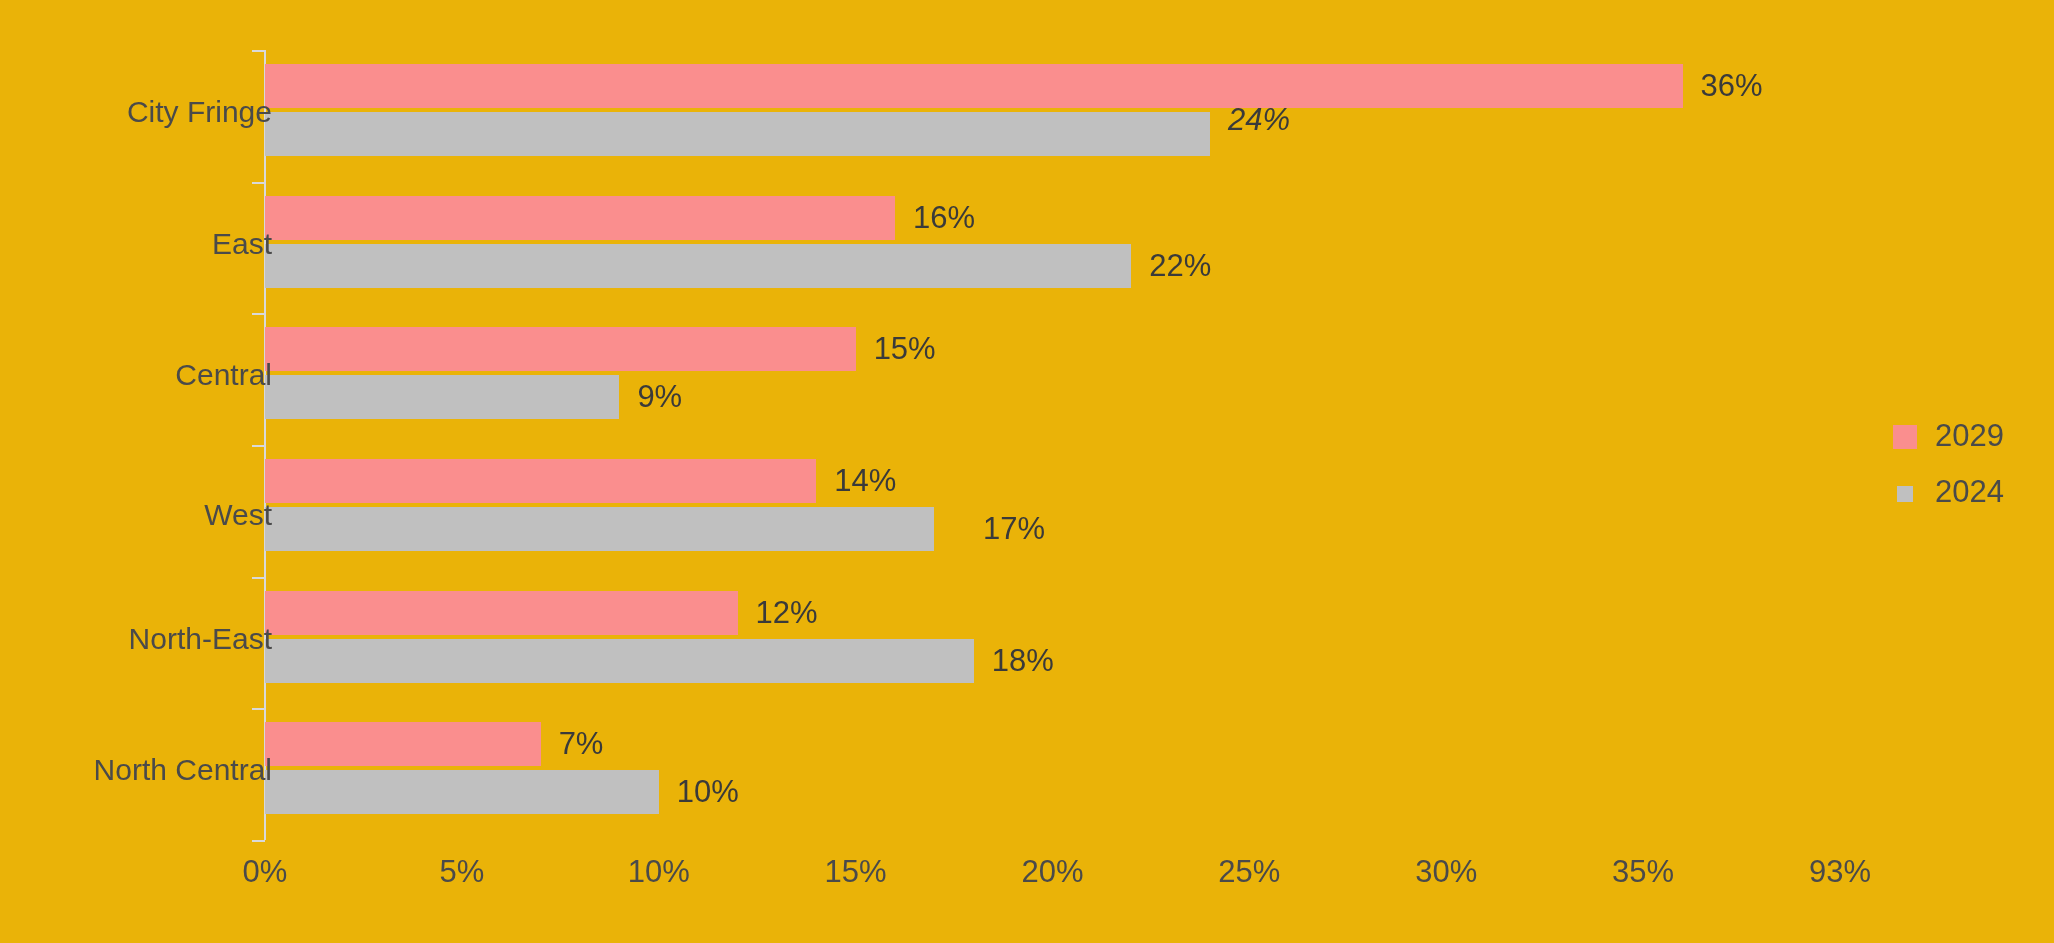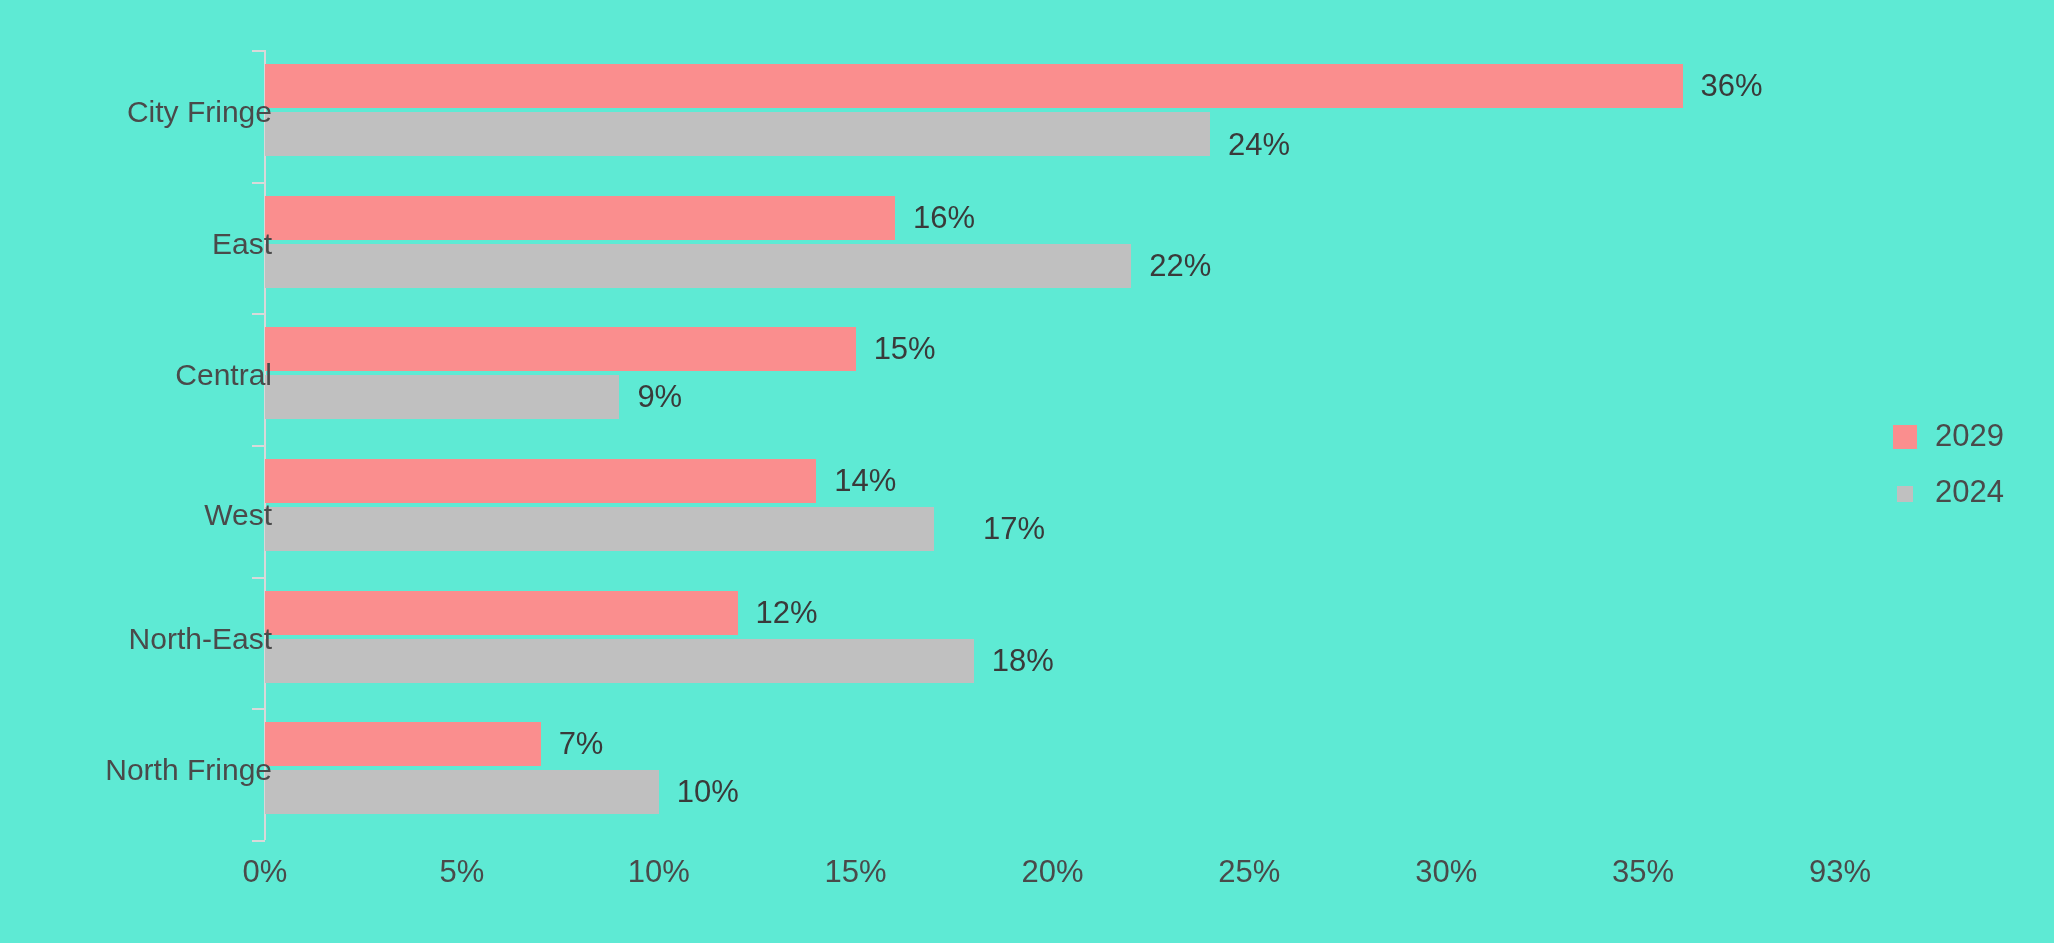--- a/index.html
+++ b/index.html
@@ -8,21 +8,21 @@
     background: #ffffff;
   }
   body {
     font-family: "Liberation Sans", sans-serif;
     -webkit-font-smoothing: antialiased;
   }
   #chart-root {
     position: relative;
     width: 2054px;
     height: 943px;
-    background: #5eead4;
+    background: #eab308;
     overflow: hidden;
   }
 
   
   
   .plot-area {
     position: absolute;
     left: 265px;
     top: 50px;
     width: 1575px;
@@ -136,21 +136,21 @@
       <div class="y-tick" style="top: 445px;"></div>
       <div class="y-tick" style="top: 576.667px;"></div>
       <div class="y-tick" style="top: 708.333px;"></div>
       <div class="y-tick" style="top: 840px;"></div>
     </div>
 
   <div class="plot-area" id="plot-area">
       <div class="bar bar-2025" style="left: 0px; top: 13.8333px; width: 1417.5px; background: rgb(250, 142, 142);"></div>
       <div class="bar-value" style="left: 1435.5px; top: 13.8333px;">36%</div>
       <div class="bar bar-2024" style="left: 0px; top: 61.8333px; width: 945px; background: rgb(192, 192, 192);"></div>
-      <div class="bar-value" style="left: 963px; top: 73px;">24%</div>
+      <div class="bar-value" style="left: 963px; top: 48px; font-style: italic;">24%</div>
       <div class="bar bar-2025" style="left: 0px; top: 145.5px; width: 630px; background: rgb(250, 142, 142);"></div>
       <div class="bar-value" style="left: 648px; top: 145.5px;">16%</div>
       <div class="bar bar-2024" style="left: 0px; top: 193.5px; width: 866.25px; background: rgb(192, 192, 192);"></div>
       <div class="bar-value" style="left: 884.25px; top: 193.5px;">22%</div>
       <div class="bar bar-2025" style="left: 0px; top: 277.167px; width: 590.625px; background: rgb(250, 142, 142);"></div>
       <div class="bar-value" style="left: 608.625px; top: 277.167px;">15%</div>
       <div class="bar bar-2024" style="left: 0px; top: 325.167px; width: 354.375px; background: rgb(192, 192, 192);"></div>
       <div class="bar-value" style="left: 372.375px; top: 325.167px;">9%</div>
       <div class="bar bar-2025" style="left: 0px; top: 408.833px; width: 551.25px; background: rgb(250, 142, 142);"></div>
       <div class="bar-value" style="left: 569.25px; top: 408.833px;">14%</div>
@@ -165,21 +165,21 @@
       <div class="bar bar-2024" style="left: 0px; top: 720.167px; width: 393.75px; background: rgb(192, 192, 192);"></div>
       <div class="bar-value" style="left: 411.75px; top: 720.167px;">10%</div>
     </div>
 
   <div id="cat-labels">
       <div class="cat-label-box" style="left: 0px; width: 240px; top: 96.8333px;">City Fringe</div>
       <div class="cat-label-box" style="left: 0px; width: 240px; top: 228.5px;">East</div>
       <div class="cat-label-box" style="left: 0px; width: 240px; top: 360.167px;">Central</div>
       <div class="cat-label-box" style="left: 0px; width: 240px; top: 500px;">West</div>
       <div class="cat-label-box" style="left: 0px; width: 240px; top: 623.5px;">North-East</div>
-      <div class="cat-label-box" style="left: 0px; width: 240px; top: 755.167px;">North Fringe</div>
+      <div class="cat-label-box" style="left: 0px; width: 240px; top: 755.167px;">North Central</div>
     </div>
 
   <div id="x-tick-labels">
       <div class="x-tick-label" style="left: 195px;">0%</div>
       <div class="x-tick-label" style="left: 391.875px;">5%</div>
       <div class="x-tick-label" style="left: 588.75px;">10%</div>
       <div class="x-tick-label" style="left: 785.625px;">15%</div>
       <div class="x-tick-label" style="left: 982.5px;">20%</div>
       <div class="x-tick-label" style="left: 1179.38px; text-align: center;">25%</div>
       <div class="x-tick-label" style="left: 1376.25px;">30%</div>

